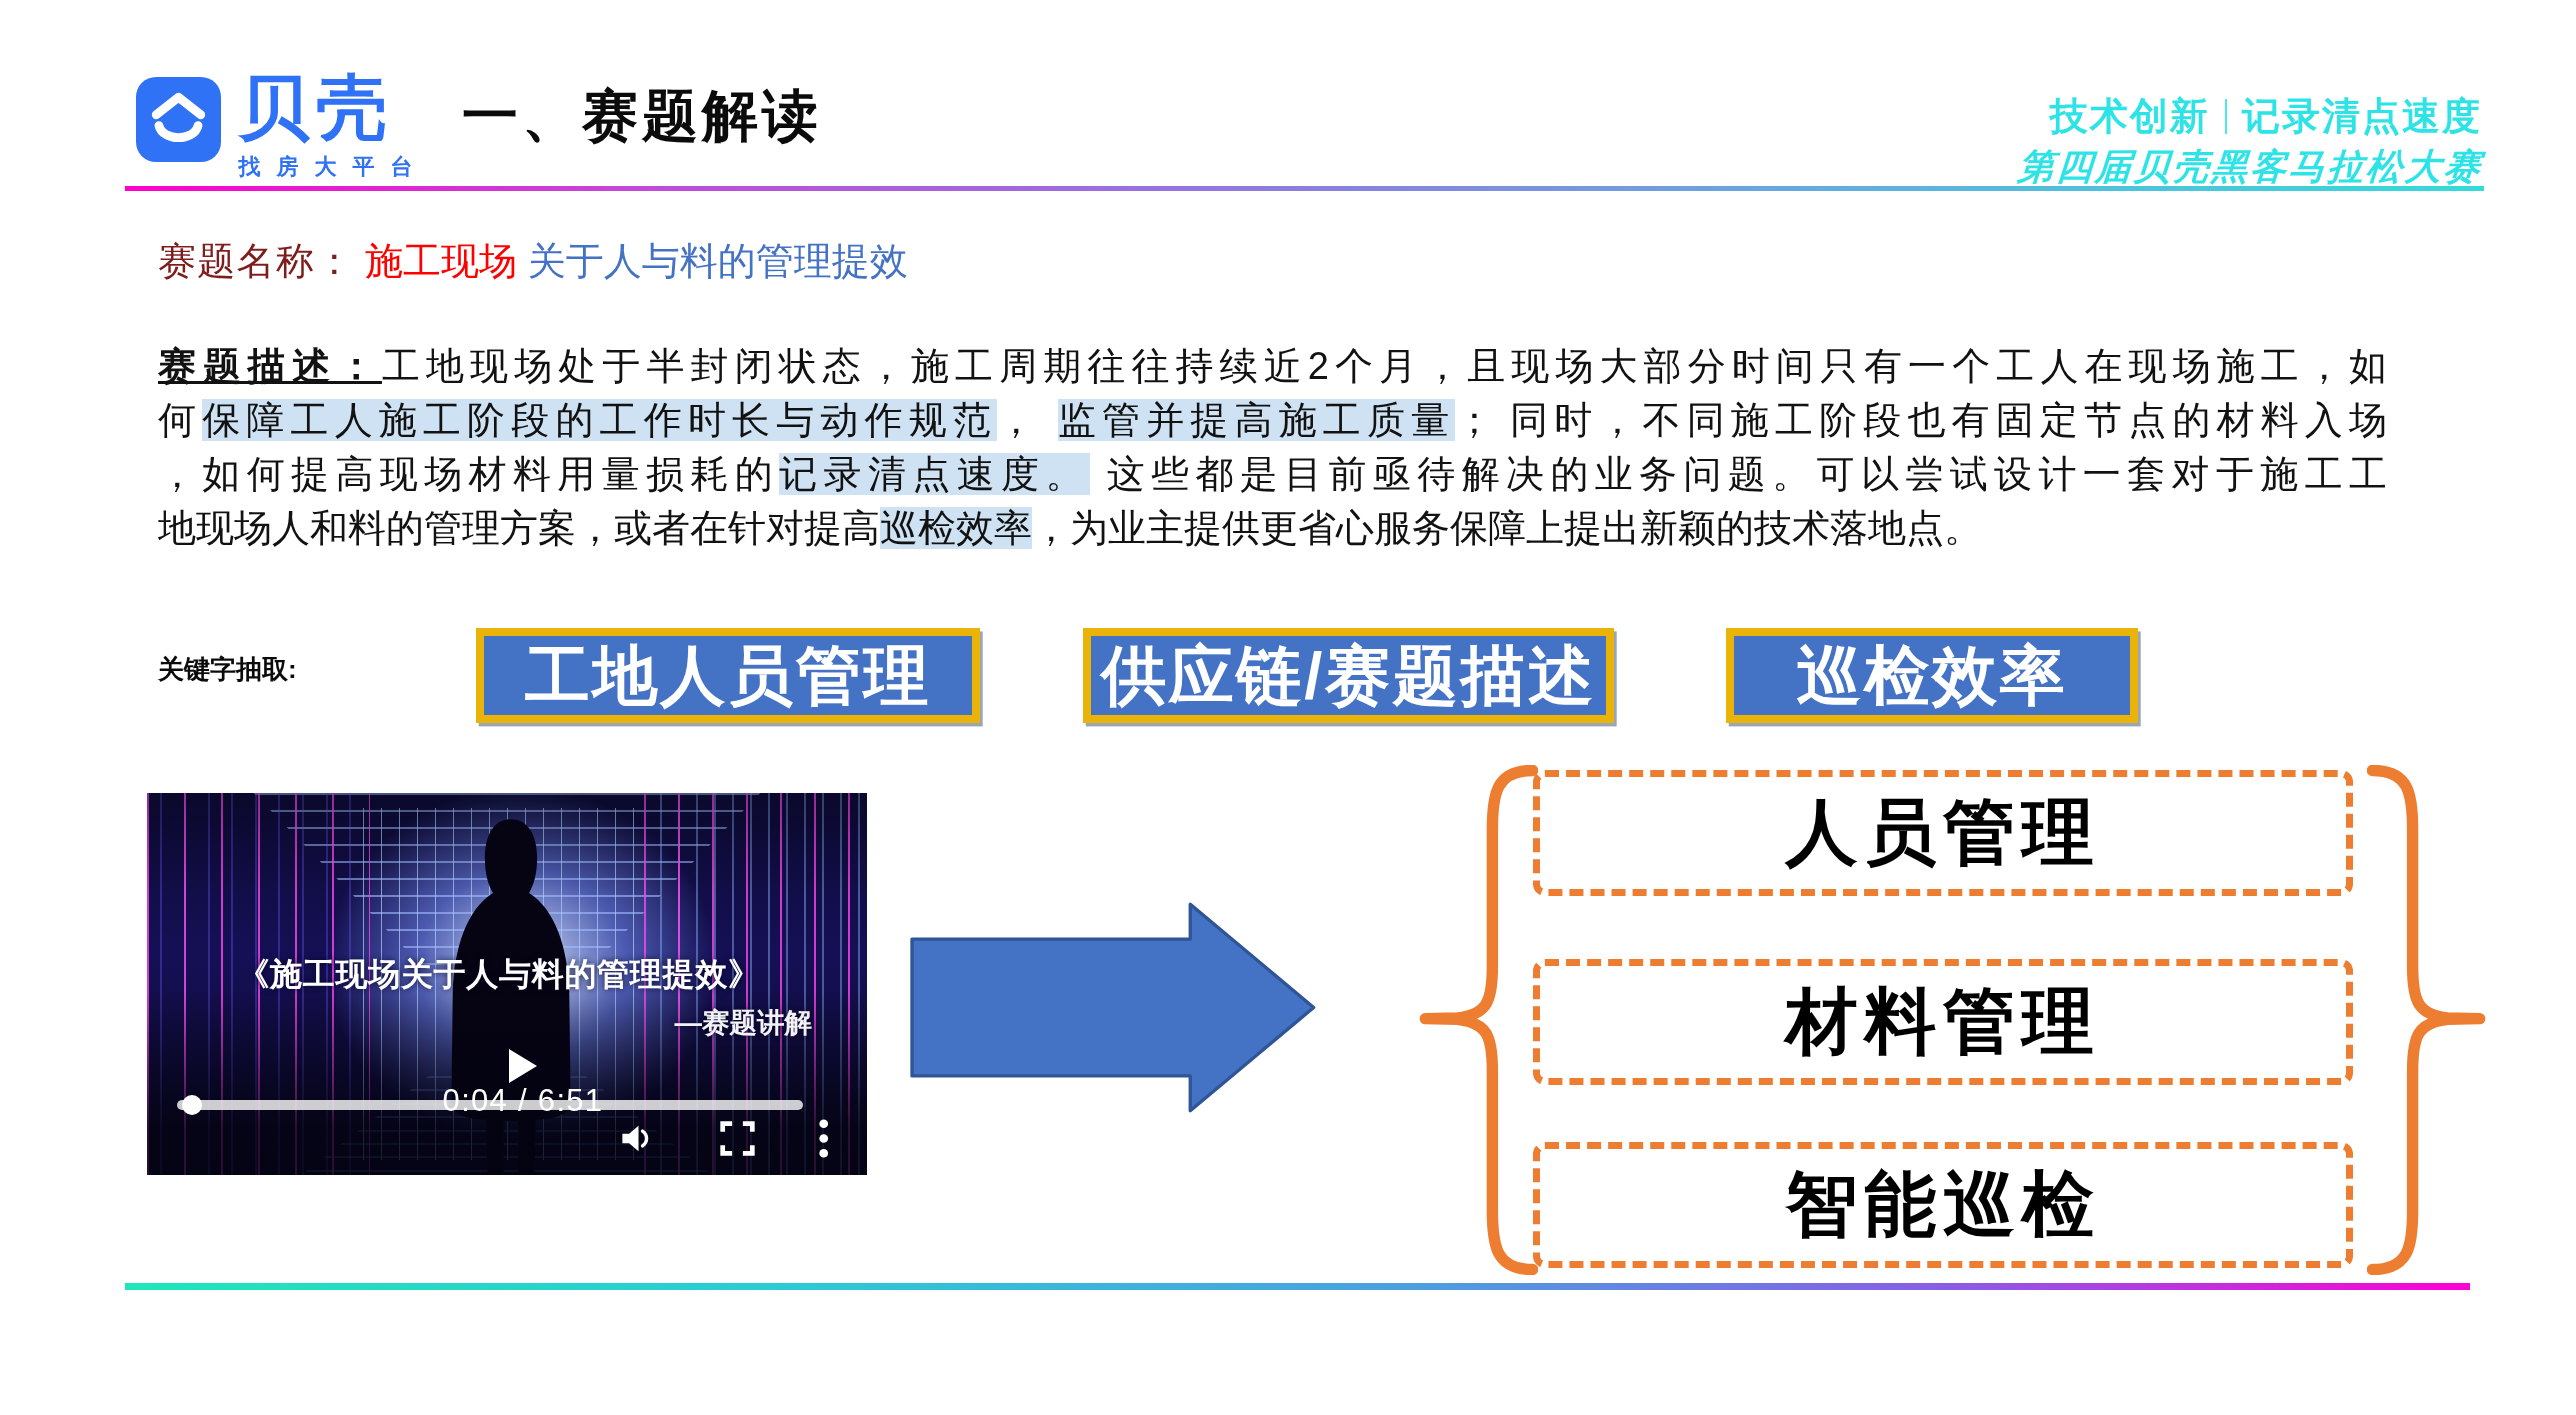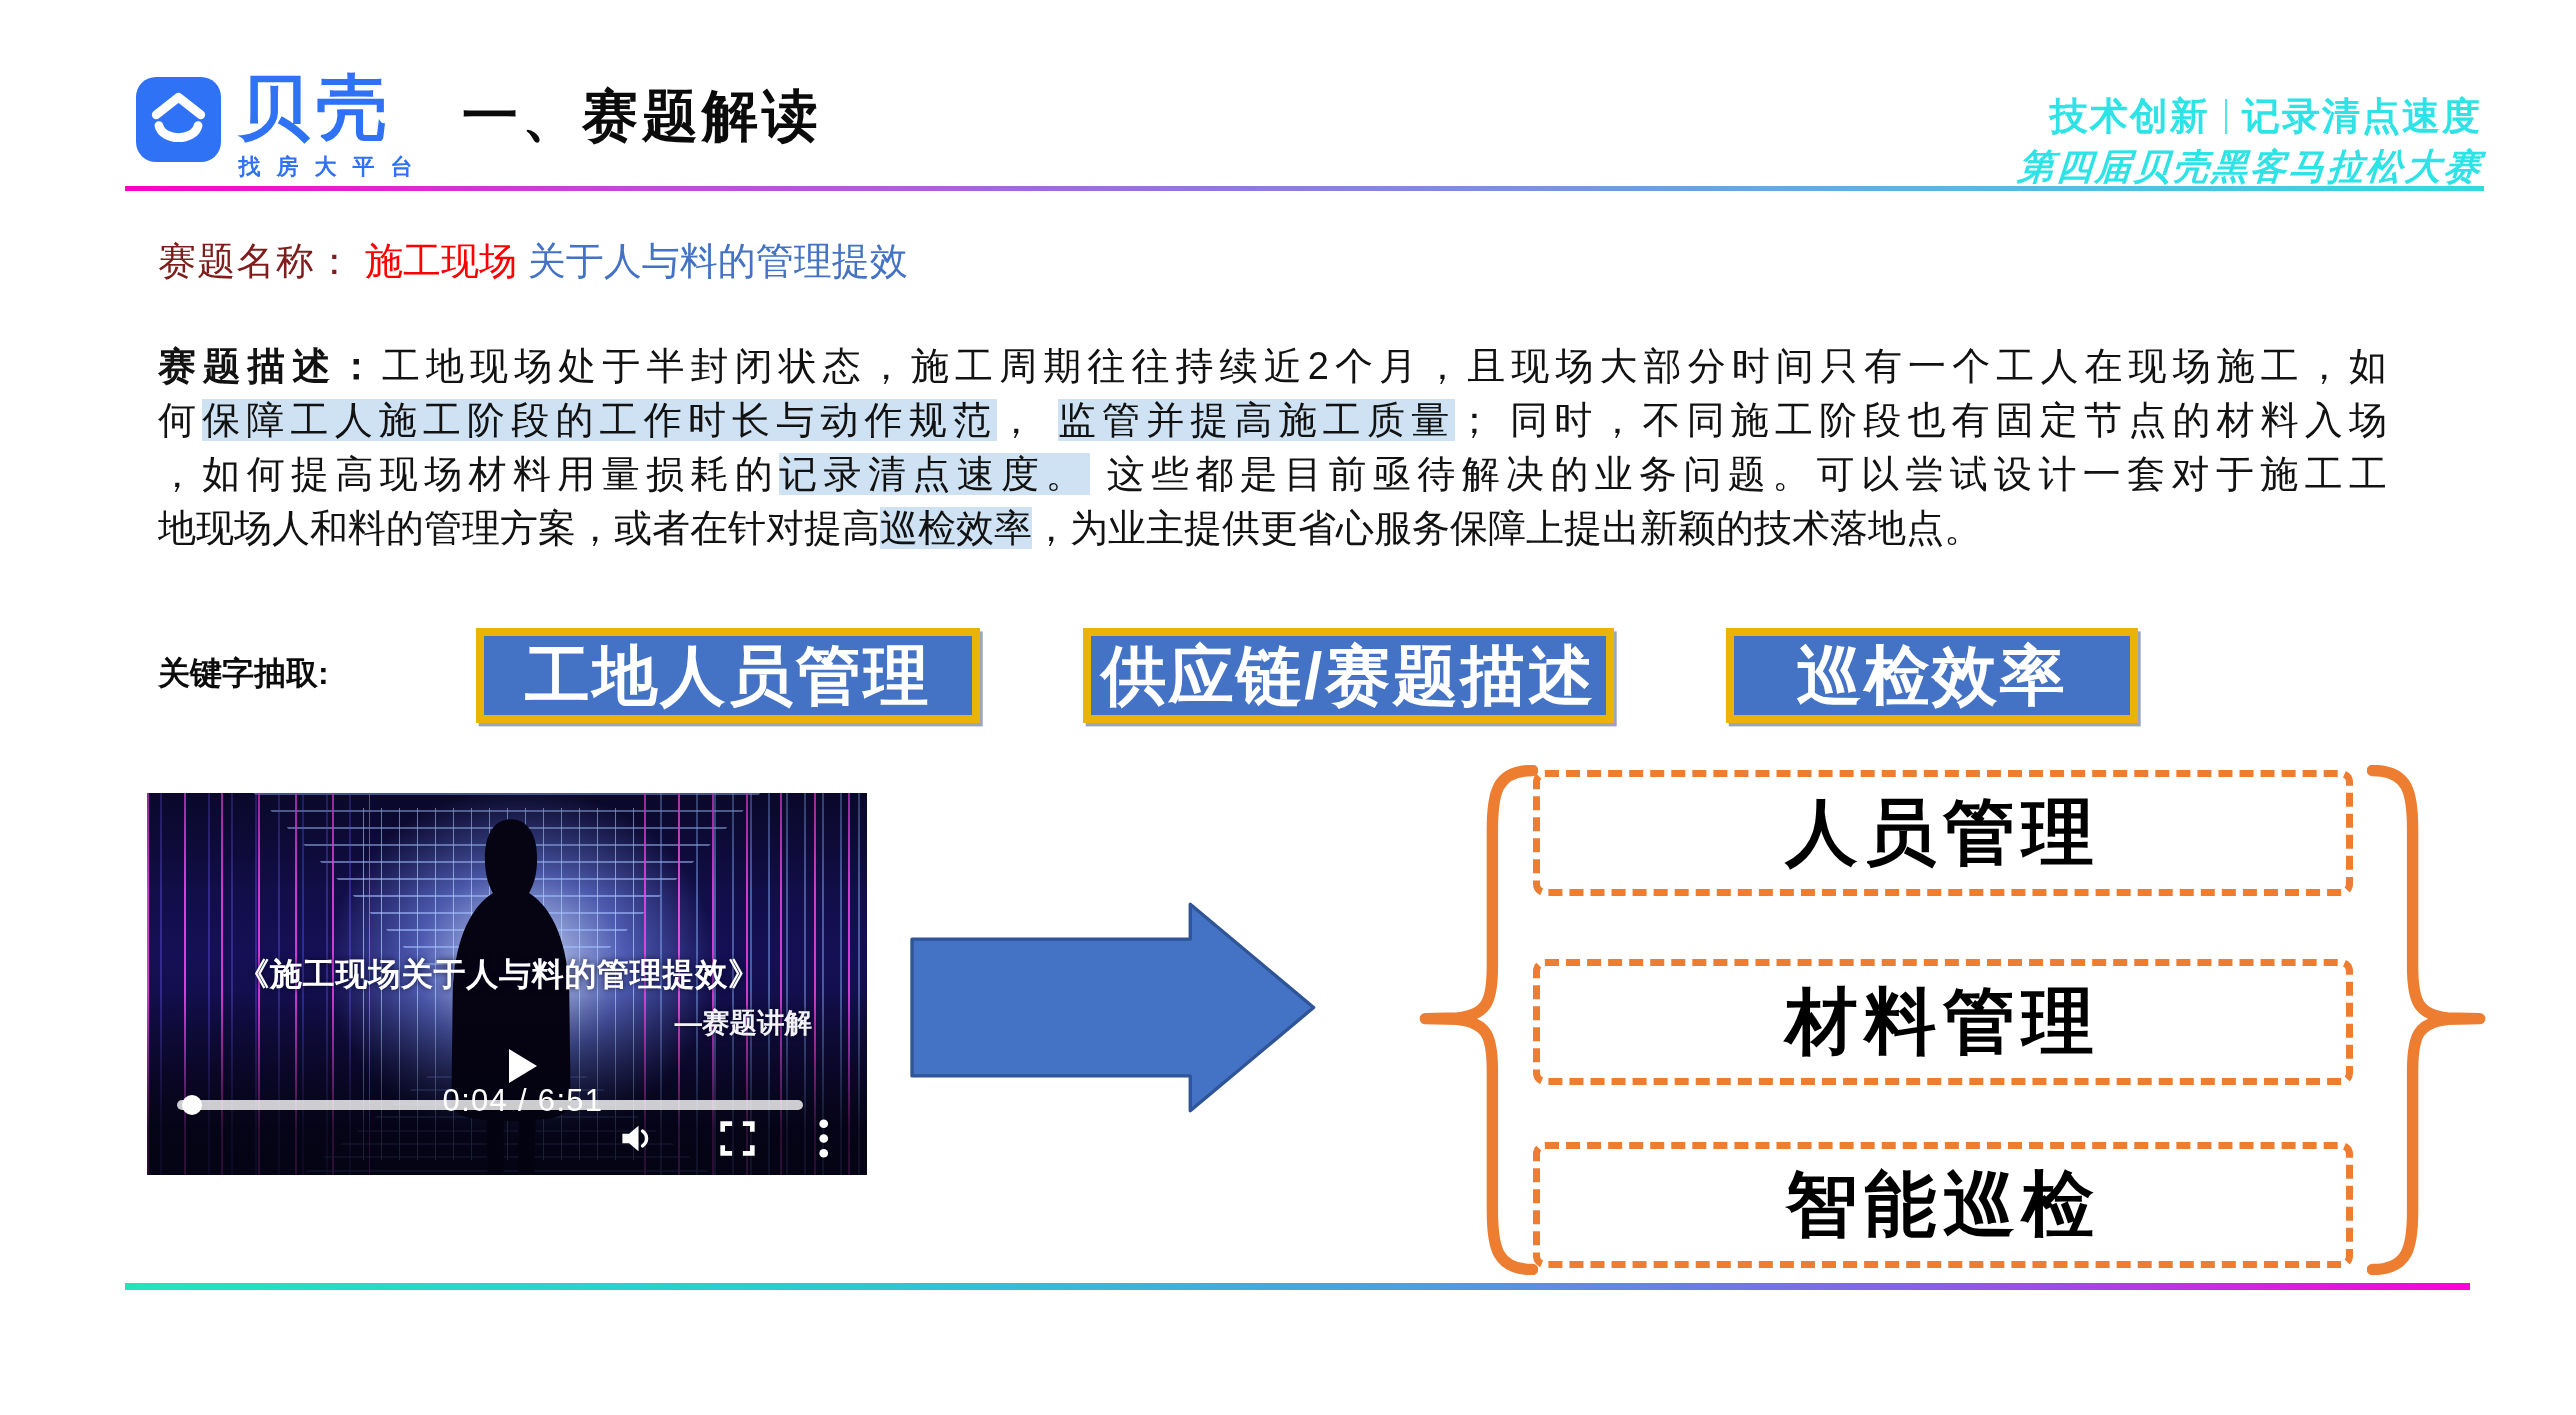--- a/index.html
+++ b/index.html
@@ -22,25 +22,25 @@
   
   .topic-line{position:absolute;left:158px;top:236px;font-size:38px;white-space:nowrap;}
   .topic-label{font-weight:400;color:#7f1d1d;letter-spacing:1.3px;}
   .topic-red{color:#FF0000;}
   .topic-blue{color:#4472C4;}
 
   
   .desc{position:absolute;left:158px;top:339px;width:2229px;font-size:38px;color:#121212;}
   .para-line{line-height:54px;white-space:nowrap;}
   .para-line.just{white-space:normal;text-align:justify;text-align-last:justify;}
-  .seg-b{font-weight:900;letter-spacing:0.7px;}
+  .seg-b{font-weight:900;letter-spacing:0.7px;text-decoration:underline;}
   .seg-h{background:#cfe2f3;}
 
   
-  .kw-label{position:absolute;left:158px;top:652px;font-size:32px;font-weight:900;color:#0b0b0b;}
+  .kw-label{position:absolute;left:158px;top:652px;font-size:26px;font-weight:900;color:#0b0b0b;}
   .kw-box{position:absolute;top:628px;height:95px;background:#4472C4;border:8px solid #eab308;box-sizing:border-box;
     display:flex;align-items:center;justify-content:center;color:#ffffff;font-size:65px;font-weight:700;letter-spacing:2.7px;
     box-shadow:2.7px 3.4px 0 rgba(32,56,100,.45);}
   .kw-1{left:476px;width:504px;}
   .kw-2{left:1083px;width:531px;}
   .kw-3{left:1726px;width:412px;}
 
   
   .video{position:absolute;left:147px;top:793px;width:720px;height:382px;background:#0a0830;overflow:hidden;}
   .vlayer{position:absolute;inset:0;}

